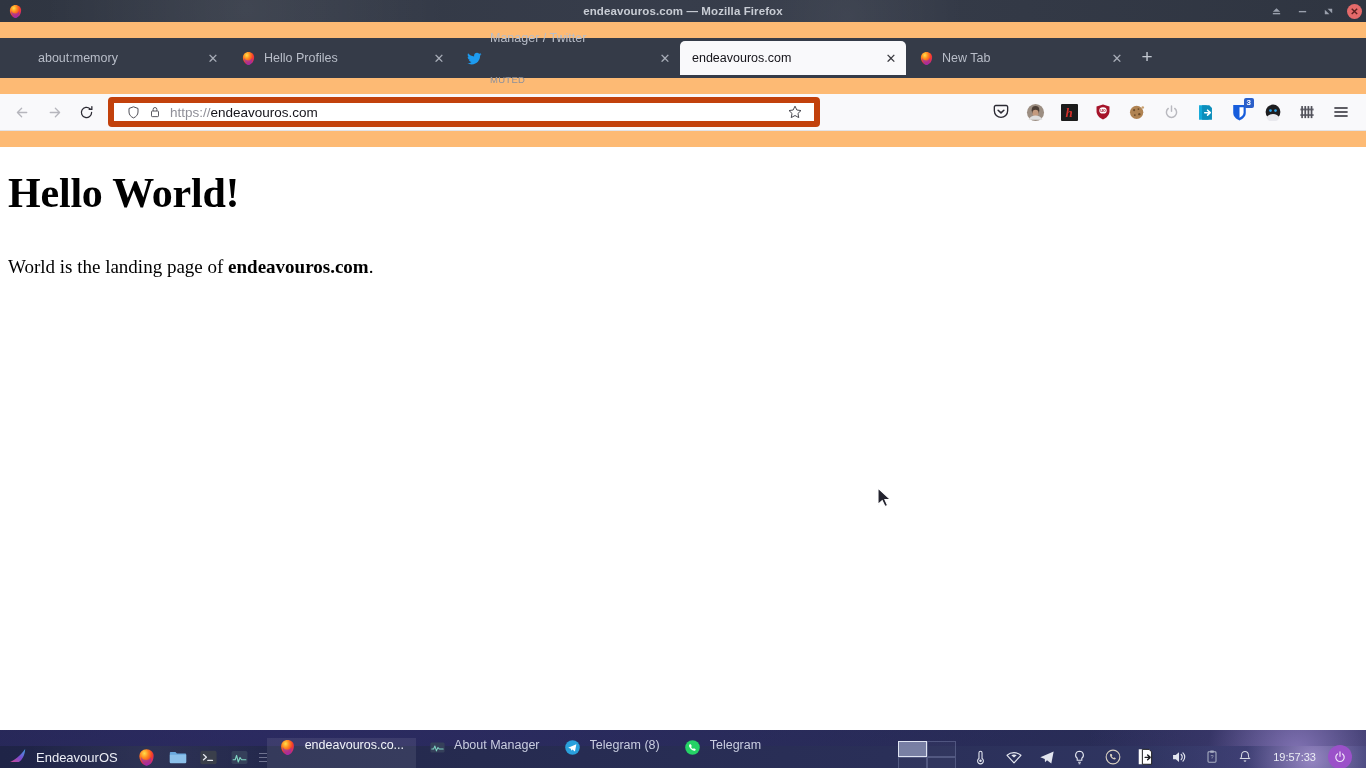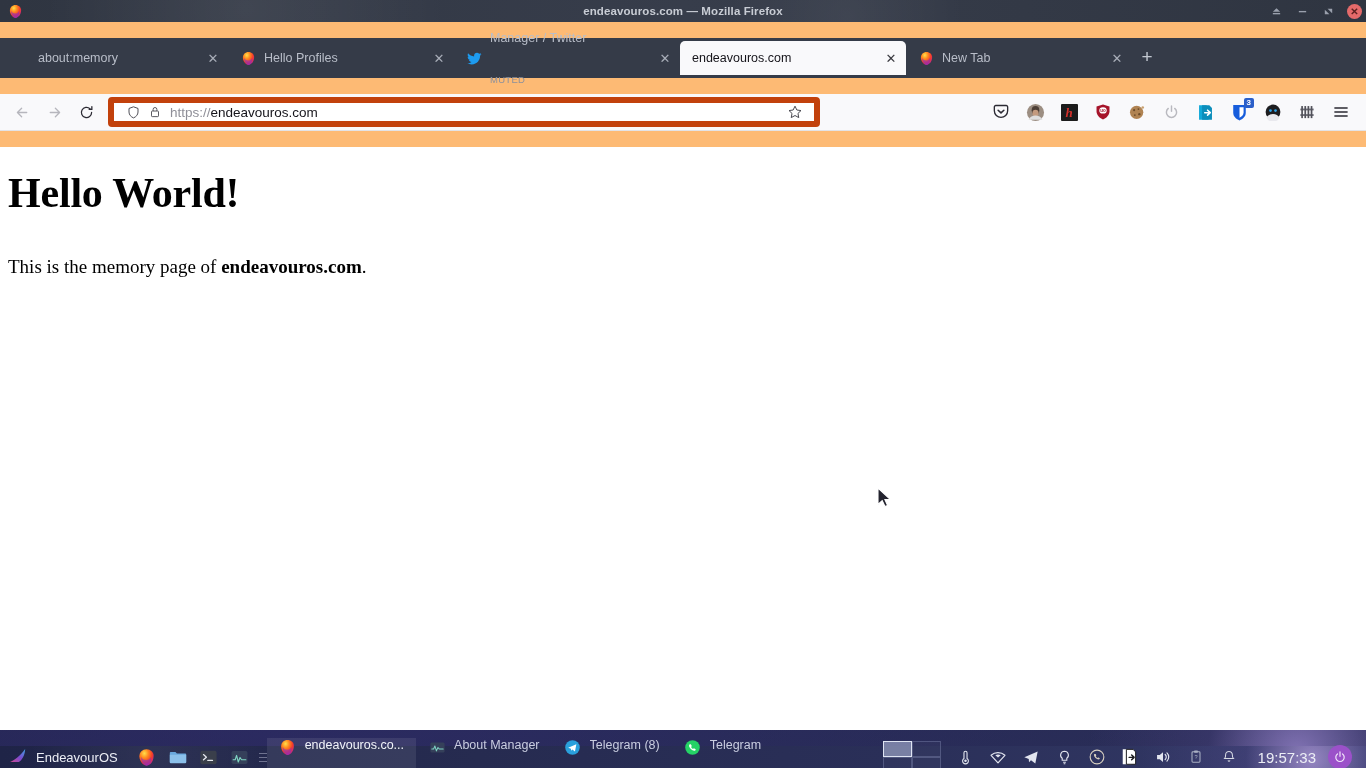--- a/index.html
+++ b/index.html
@@ -303,21 +303,21 @@
   .systray {
     display: flex; align-items: center; gap: 0px;
     padding-right: 6px;
   }
   .tray-icon {
     width: 33px; height: 38px;
     display: flex; align-items: center; justify-content: center;
     cursor: pointer;
   }
   .clock {
-    font-size: 15px; color: #eceef5;
+    font-size: 11px; color: #eceef5;
     padding: 0 12px;
     white-space: nowrap;
     cursor: pointer;
   }
   .power-btn {
     width: 24px; height: 24px; border-radius: 50%;
     background: #9b51c9;
     display: flex; align-items: center; justify-content: center;
     margin-right: 8px;
     cursor: pointer;
@@ -543,21 +543,21 @@
       <div class="tb-icon">
         <svg width="18" height="18" viewBox="0 0 20 20" stroke="#2b2a33" stroke-width="1.6" stroke-linecap="round">
           <path d="M3.2 5.6h13.6M3.2 10h13.6M3.2 14.4h13.6"></path>
         </svg>
       </div>
     </div>
   </div>
 
   <div class="page">
     <h1>Hello World!</h1>
-    <p><span>This is the memory page of </span><b>endeavouros.com</b><span>.</span></p>
+    <p><span>World is the landing page of </span><b>endeavouros.com</b><span>.</span></p>
   </div>
 </div>
 
 <div id="cursor">
   <svg width="16" height="24" viewBox="0 0 16 24">
     <path d="M1 1 L1 17.5 L5.2 13.6 L8 19.6 L10.6 18.4 L7.9 12.6 L13.2 12.4 Z" fill="#23232e" stroke="#ffffff" stroke-width="1.1"></path>
   </svg>
 </div>
 
 <div id="taskbar">

